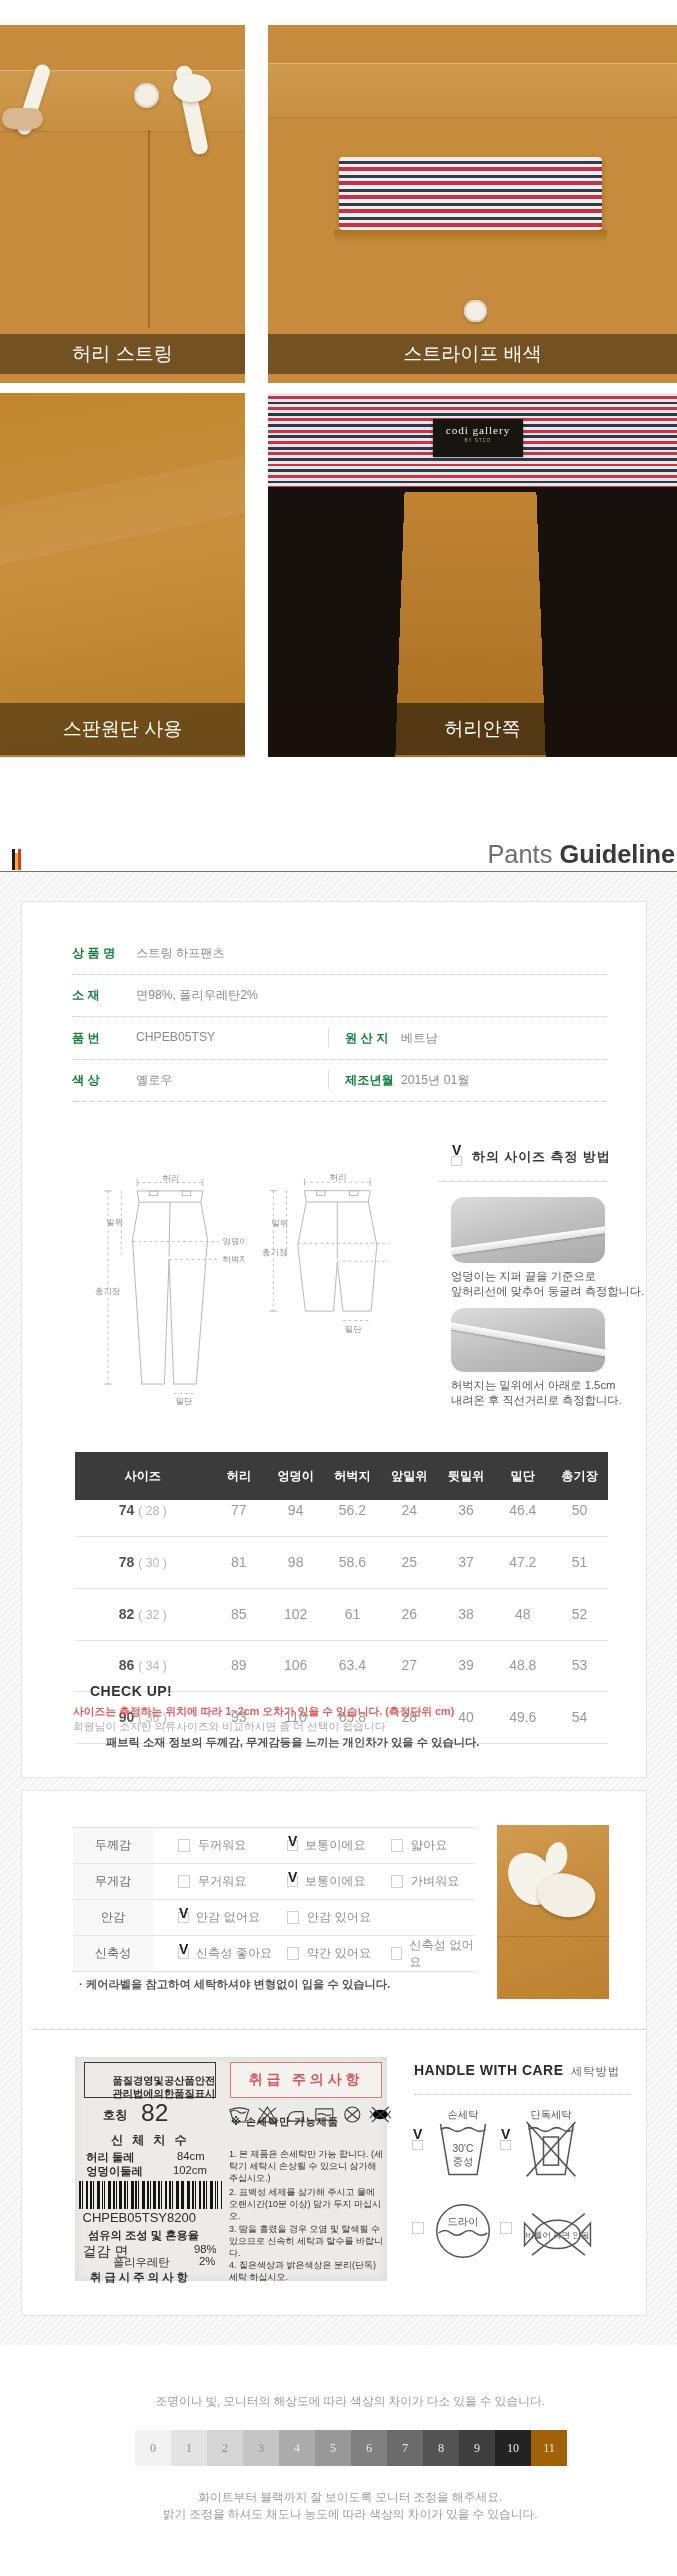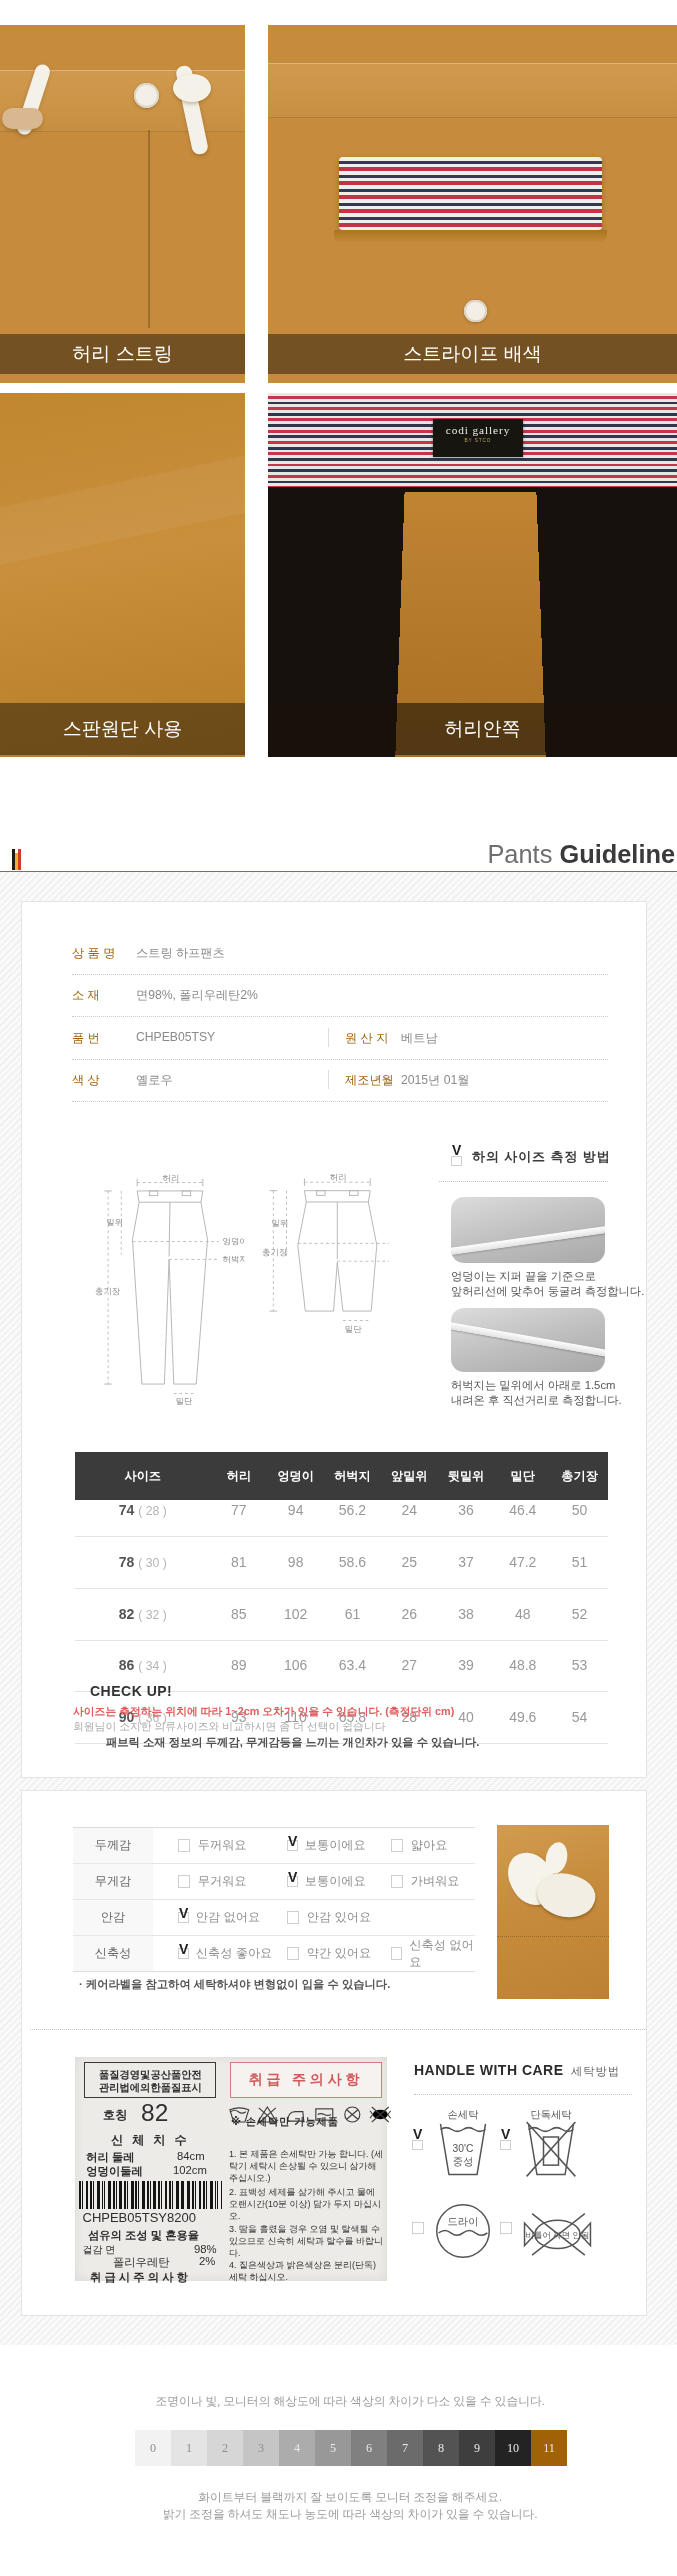--- a/index.html
+++ b/index.html
@@ -31,21 +31,21 @@
   .gl-title b{color:#3a3a3a;font-weight:bold;}
   .hrule{position:absolute;left:0;right:0;height:0.9px;background:#75755f;}
 
   
   .hatch{position:absolute;left:0;width:677px;
          background:repeating-linear-gradient(135deg,#f1f1f1 0px,#f1f1f1 1.9px,#fafafa 1.9px,#fafafa 4.7px);}
   .panel{position:absolute;left:21px;width:626px;background:#fff;border:0.9px solid #e4e4e4;box-sizing:border-box;}
 
   
   .inforow{position:absolute;left:50px;width:536px;height:42px;border-bottom:0.9px dotted #c9c9c9;}
-  .ilabel{position:absolute;top:13px;font-size:12.2px;font-weight:normal;color:#a16207;}
+  .ilabel{position:absolute;top:13px;font-size:12.2px;font-weight:bold;color:#15803d;}
   .ival{position:absolute;top:13px;font-size:12.2px;color:#8a8a8a;}
   .vdiv{position:absolute;top:11.3px;width:0.9px;height:19px;background:#ddd;}
 
   
   .diag text{fill:#8a8a8a;font-size:9px;font-family:"Liberation Sans",sans-serif;}
   .diag path,.diag line,.diag rect{fill:none;stroke:#b3b3b3;stroke-width:1;}
   .diag .dash{stroke:#bcbcbc;stroke-dasharray:3 3;}
 
   
   .mtitle{position:absolute;font-size:13px;font-weight:bold;color:#3c3c3c;letter-spacing:0.9px;}
@@ -85,22 +85,22 @@
   
   .knot{position:absolute;background:linear-gradient(160deg,#d19c51 0%,#c68b3c 45%,#bd8231 100%);overflow:hidden;}
   .knot .k1{position:absolute;left:13px;top:26px;width:43px;height:55px;background:#f6f3ea;border-radius:50% 60% 45% 55%;transform:rotate(-25deg);box-shadow:0.9px 1.9px 2.8px rgba(100,65,15,.45);}
   .knot .k2{position:absolute;left:40px;top:49px;width:58px;height:43px;background:#f2eee3;border-radius:55% 45% 60% 50%;transform:rotate(18deg);box-shadow:0.9px 1.9px 2.8px rgba(100,65,15,.45);}
   .knot .k3{position:absolute;left:49px;top:17px;width:21px;height:32px;background:#f6f3ea;border-radius:50%;transform:rotate(12deg);}
   .knot .stitch{position:absolute;left:0;top:111px;width:100%;height:0;border-top:1.9px dotted rgba(120,80,25,.55);}
 
   
   .paper{position:absolute;background:#edebe7;box-shadow:inset 0 0 11.3px rgba(0,0,0,.08);}
   .paper *{font-family:"Liberation Sans","DejaVu Sans",sans-serif;}
-  .pl-boxtitle{position:absolute;border:1.9px solid #3a3a3a;text-align:center;color:#2e2e2e;
-               font-size:10.3px;font-weight:bold;line-height:13px;padding-top:5px;box-sizing:border-box;}
+  .pl-boxtitle{position:absolute;border:1.9px solid #3a3a3a;text-align:right;color:#2e2e2e;
+               font-size:10.3px;font-weight:bold;line-height:13px;padding-top:11px;box-sizing:border-box;}
   .pl-t{position:absolute;color:#2e2e2e;}
   .barcode{position:absolute;background:repeating-linear-gradient(90deg,#151515 0px,#151515 1.9px,#edebe7 1.9px,#edebe7 2.8px,#151515 2.8px,#151515 3.8px,#edebe7 3.8px,#edebe7 6.6px,#151515 6.6px,#151515 9.4px,#edebe7 9.4px,#edebe7 11.3px);}
   .redbox{position:absolute;border:0.9px solid #d97a7a;background:#f6f2ef;display:flex;align-items:center;justify-content:center;
           color:#cf5a5a;font-size:14px;font-weight:bold;letter-spacing:3.8px;}
   .careicons{position:absolute;display:flex;gap:5.6px;}
   .careicons svg{display:block;}
   .careicons path,.careicons circle,.careicons rect,.careicons line{fill:none;stroke:#3d3d3d;stroke-width:1.2;}
   .cn-note{position:absolute;font-size:10.3px;font-weight:bold;color:#2f2f2f;letter-spacing:0.9px;}
   .cn-item{position:absolute;font-size:9px;color:#333;line-height:11.8px;}
 
@@ -430,21 +430,21 @@
     <span class="pl-t" style="left:28px;top:50px;font-size:12.2px;font-weight:bold;">호칭</span>
     <span class="pl-t" style="left:66px;top:42px;font-size:24.5px;">82</span>
     <span class="pl-t" style="left:36px;top:75px;font-size:12.2px;font-weight:bold;letter-spacing:2.8px;">신 체 치 수</span>
     <span class="pl-t" style="left:11.3px;top:93px;font-size:11.3px;font-weight:bold;">허리  둘레</span>
     <span class="pl-t" style="left:102px;top:93px;font-size:11.3px;">84cm</span>
     <span class="pl-t" style="left:11.3px;top:107px;font-size:11.3px;font-weight:bold;">엉덩이둘레</span>
     <span class="pl-t" style="left:98px;top:107px;font-size:11.3px;">102cm</span>
     <div class="barcode" style="left:3.8px;top:124px;width:143px;height:28px;"></div>
     <span class="pl-t" style="left:7.5px;top:153px;font-size:13px;">CHPEB05TSY8200</span>
     <span class="pl-t" style="left:13px;top:171px;font-size:11.3px;font-weight:bold;">섬유의 조성 및 혼용율</span>
-    <span class="pl-t" style="left:7.5px;top:186px;font-size:10px;">겉감    면</span>
+    <span class="pl-t" style="left:7.5px;top:186px;font-size:14px;">겉감    면</span>
     <span class="pl-t" style="left:119px;top:186px;font-size:11.3px;">98%</span>
     <span class="pl-t" style="left:38px;top:198px;font-size:11.3px;">폴리우레탄</span>
     <span class="pl-t" style="left:124px;top:198px;font-size:11.3px;">2%</span>
     <span class="pl-t" style="left:15px;top:213px;font-size:11.3px;font-weight:bold;">취 급 시 주 의 사 항</span>
 
     <div class="redbox" style="left:155px;top:4.7px;width:150px;height:34px;">
       <span>취급 주의사항</span>
     </div>
     <div class="careicons" style="left:153px;top:47px;">
       <svg width="22.6" height="21" viewBox="0 0 24 22">

